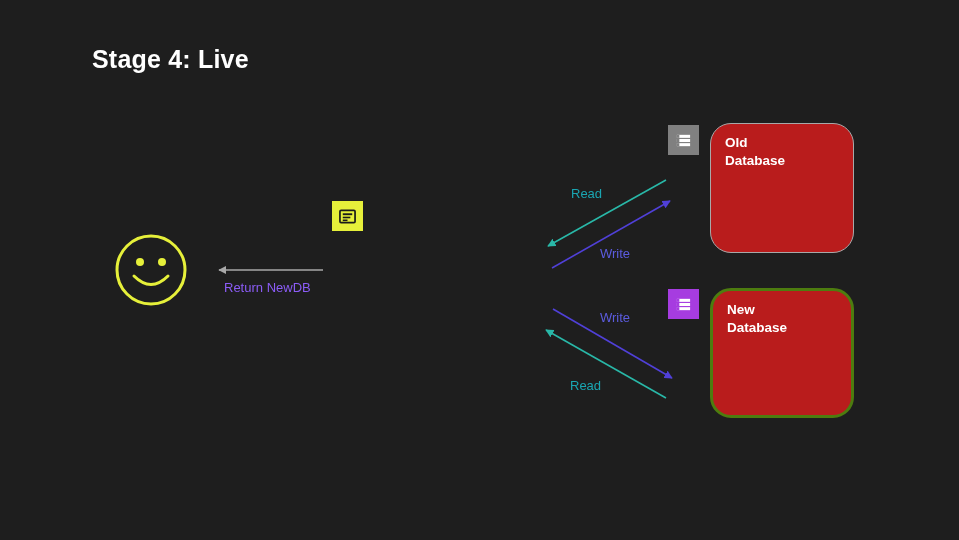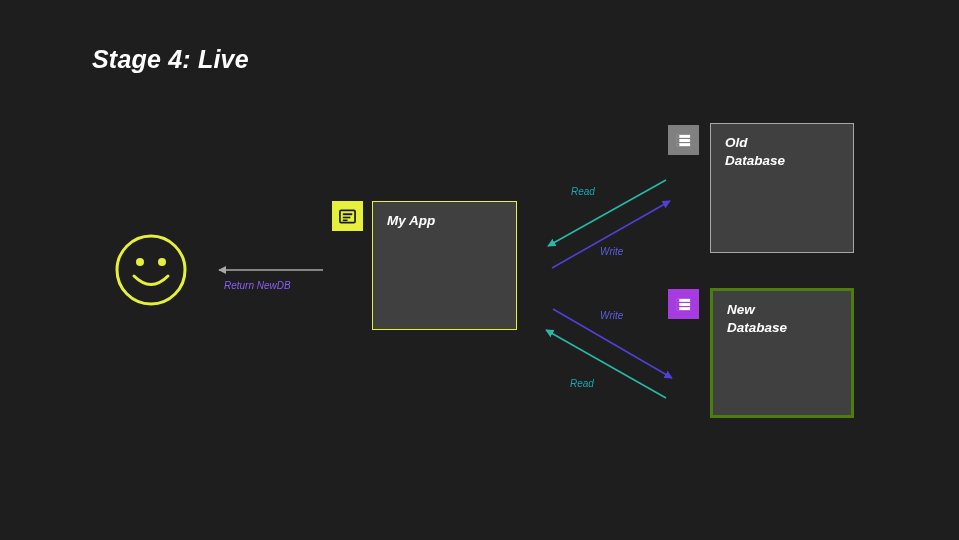--- a/index.html
+++ b/index.html
@@ -12,21 +12,20 @@
     height: 540px;
     overflow: hidden;
     font-family: "Liberation Sans", sans-serif;
     -webkit-font-smoothing: antialiased;
   }
   #slide {
     position: relative;
     width: 959px;
     height: 540px;
     background: #1e1e1e;
-    font-style: italic;
   }
 
   
   #slide-title {
     position: absolute;
     left: 92px;
     top: 45px;
     font-size: 25px;
     font-weight: bold;
     color: #ffffff;
@@ -41,21 +40,22 @@
     top: 0;
     width: 959px;
     height: 540px;
     pointer-events: none;
   }
 
   
   .node-box {
     position: absolute;
     box-sizing: border-box;
-    background: #404040;
+    background: #b91c1c;
+    border-radius: 21px;
   }
   .node-title {
     position: absolute;
     left: 14px;
     top: 10px;
     font-size: 13.5px;
     font-weight: bold;
     color: #ffffff;
     line-height: 18px;
     white-space: pre-line;
@@ -113,21 +113,21 @@
     position: absolute;
     left: 115px;
     top: 234px;
     width: 72px;
     height: 72px;
   }
 
   
   .edge-label {
     position: absolute;
-    font-size: 10px;
+    font-size: 13px;
     white-space: nowrap;
   }
   #label-return {
     left: 224px;
     top: 280px;
     color: #8b5cf6;
   }
   #label-read-old {
     left: 571px;
     top: 186px;
@@ -188,23 +188,20 @@
   </svg>
 
   <div class="badge" id="badge-myapp">
     <svg viewBox="0 0 18 18" width="17" height="17">
       <rect x="1" y="2.5" width="16" height="13" rx="1.2" fill="none" stroke="#1a1a1a" stroke-width="1.8"></rect>
       <rect x="4" y="5.6" width="10" height="2" fill="#1a1a1a"></rect>
       <rect x="4" y="9.2" width="8" height="1.7" fill="#1a1a1a"></rect>
       <rect x="4" y="12.2" width="5" height="1.7" fill="#1a1a1a"></rect>
     </svg>
   </div>
-  <div class="node-box" id="box-myapp">
-    <div class="node-title">My App</div>
-  </div>
 
   <div class="badge" id="badge-olddb">
     <svg viewBox="0 0 18 18" width="17" height="17">
       <rect x="2" y="3" width="14" height="3.2" fill="#ffffff"></rect>
       <rect x="2" y="7.4" width="14" height="3.2" fill="#ffffff"></rect>
       <rect x="2" y="11.8" width="14" height="3.2" fill="#ffffff"></rect>
       <rect x="2" y="3" width="2.6" height="3.2" fill="#808080"></rect>
       <rect x="2" y="7.4" width="2.6" height="3.2" fill="#808080"></rect>
       <rect x="2" y="11.8" width="2.6" height="3.2" fill="#808080"></rect>
     </svg>

